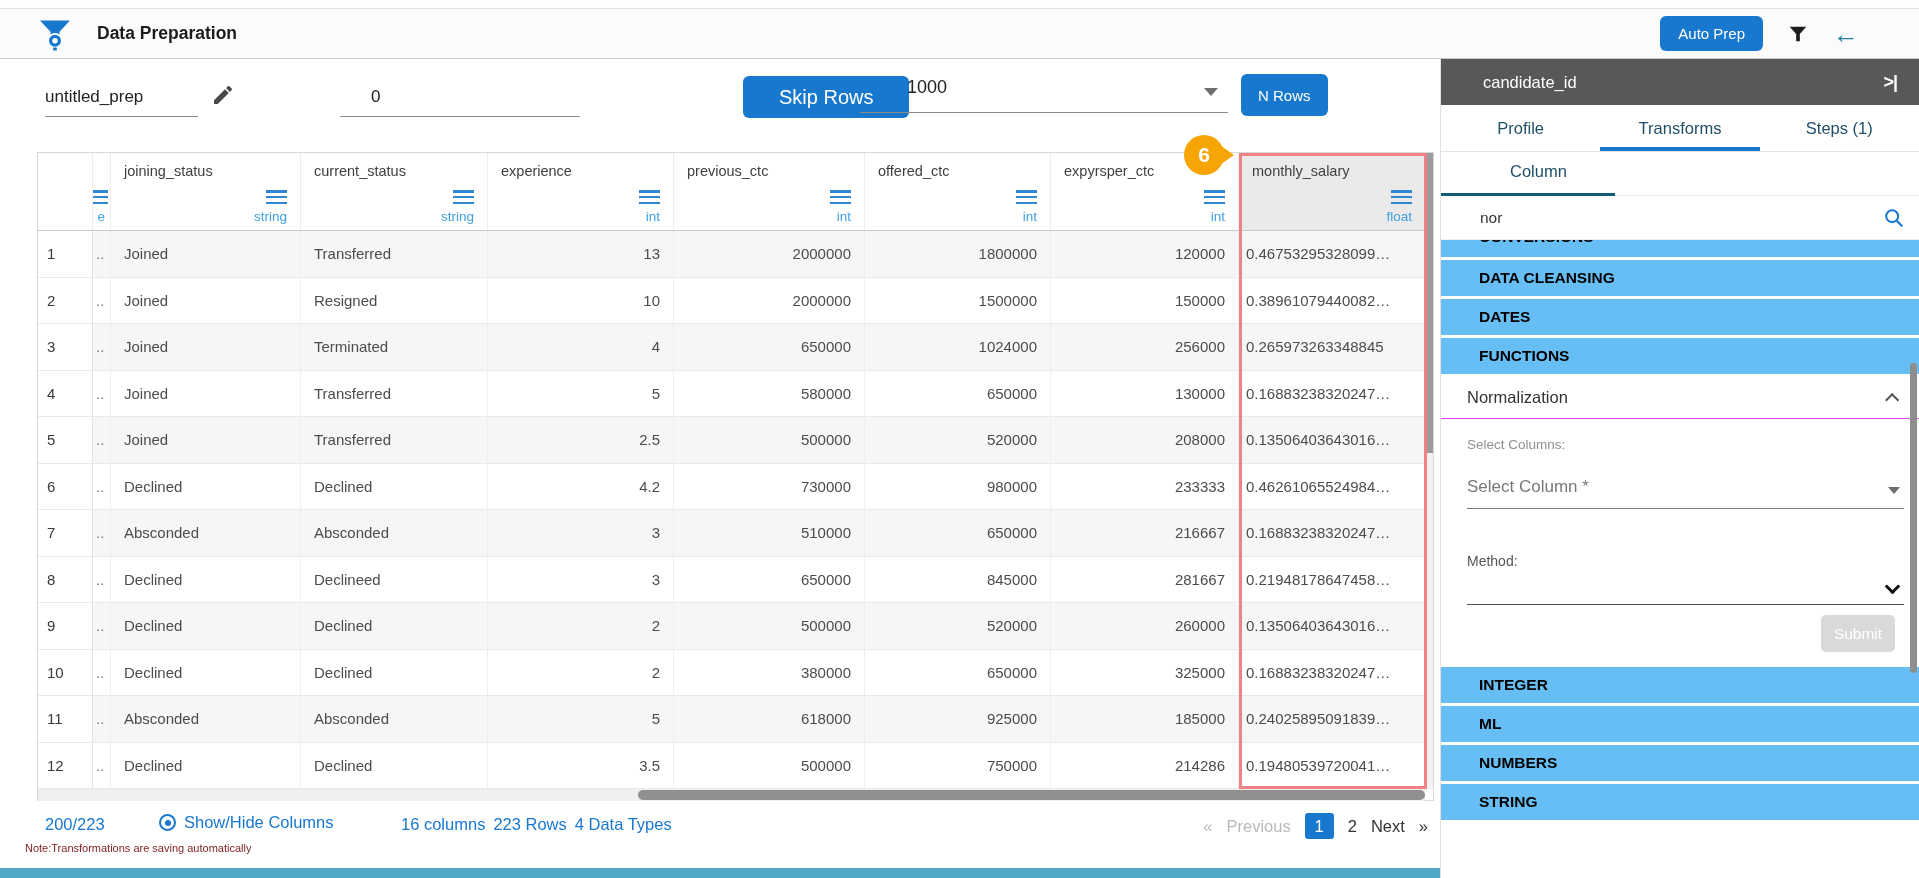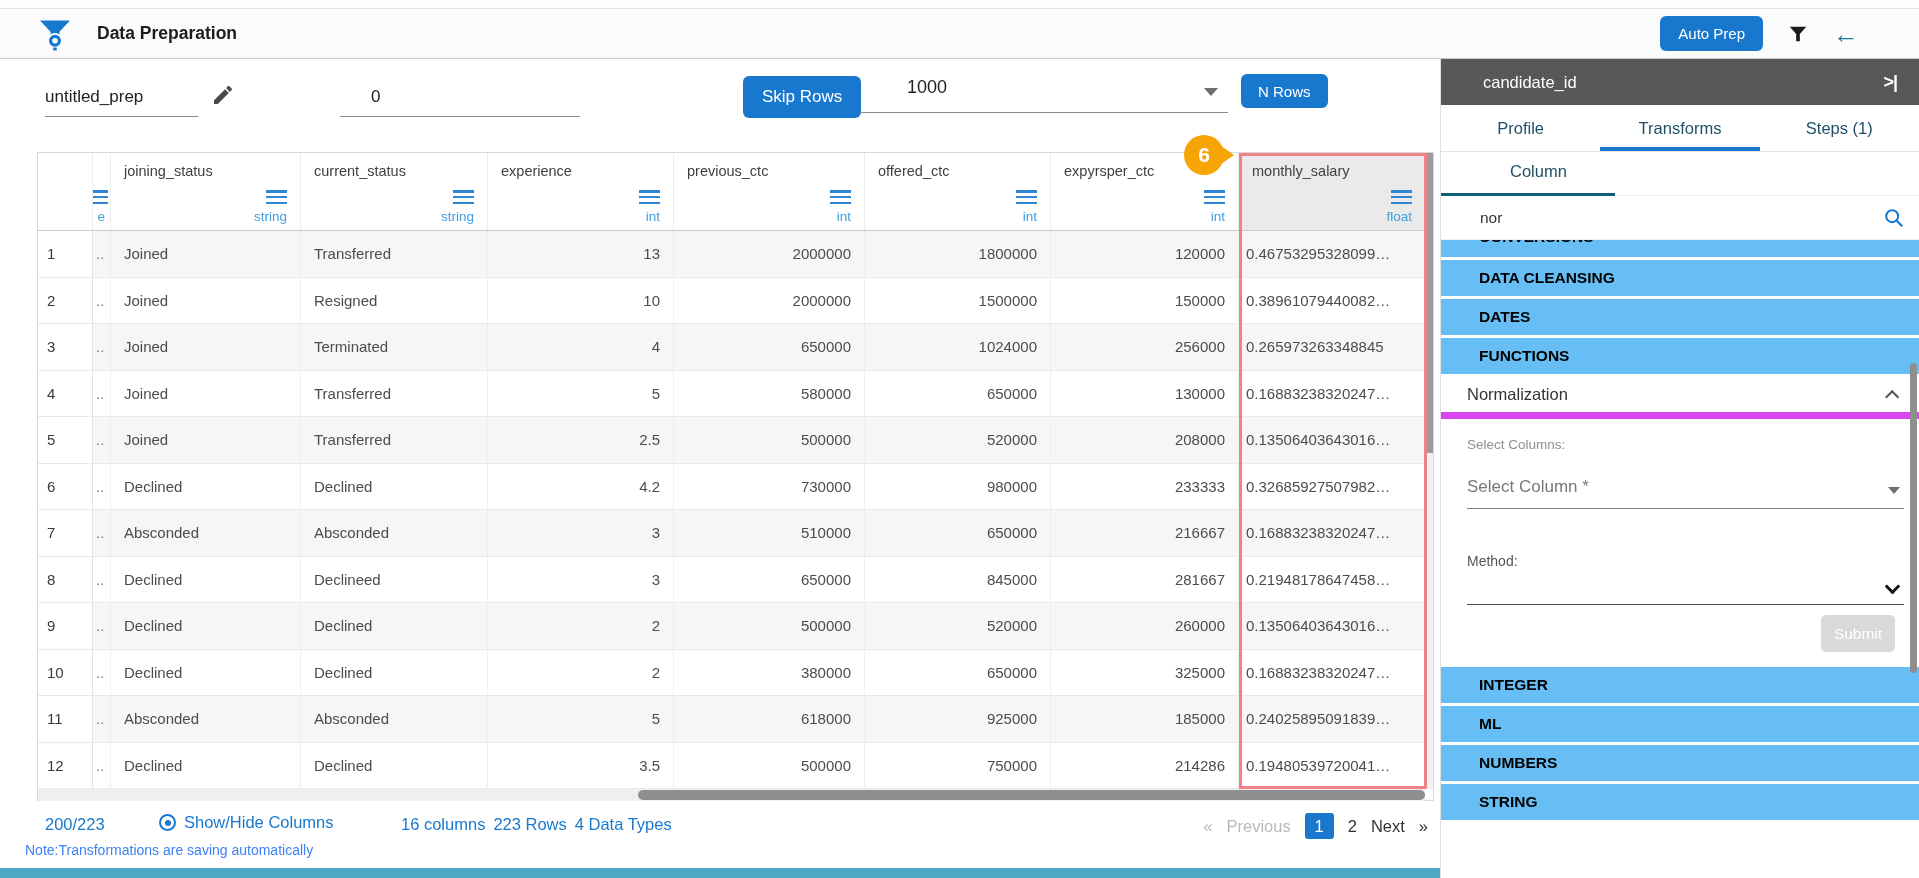--- a/index.html
+++ b/index.html
@@ -18,27 +18,27 @@
   .auto-prep { padding:9px 18px; }
   .back-arrow { font-size:26px; color:#1d7e9e; line-height:1; cursor:pointer; }
 
   
   .toolbar { position:absolute; top:59px; left:0; width:1440px; height:93px; background:#fff; }
   .u-input { position:absolute; background:transparent; border:none; border-bottom:1px solid #8a8a8a;
     font-family:"Liberation Sans", sans-serif; font-size:17px; color:#222; padding:4px 0 9px 0; }
   .prep-input { left:45px; top:24px; width:153px; }
   .pencil { position:absolute; left:211px; top:24px; width:24px; height:24px; }
   .skip-input { left:340px; top:24px; width:240px; padding-left:31px; }
-  .skiprows-btn { position:absolute; left:743px; top:17px; height:42px; padding:0 19px; font-size:17px; }
+  .skiprows-btn { position:absolute; left:743px; top:17px; height:42px; padding:0 36px; font-size:20px; }
   .nrows-select { position:absolute; left:860px; top:12px; width:368px; height:42px;
     border-bottom:1px solid #8a8a8a; cursor:pointer; }
   .nrows-select .val { position:absolute; left:47px; top:6px; font-size:18px; color:#222; }
   .sel-arrow { position:absolute; right:10px; top:17px; width:0; height:0;
     border-left:7px solid transparent; border-right:7px solid transparent; border-top:8px solid #6e6e6e; }
-  .nrows-btn { position:absolute; left:1241px; top:15px; height:34px; padding:0 17px; font-size:15px; }
+  .nrows-btn { position:absolute; left:1241px; top:15px; height:42px; padding:0 17px; font-size:15px; }
 
   
   .table-wrap { position:absolute; left:37px; top:152px; width:1397px; height:649px;
     border:1px solid #d8d8d8; background:#fff; }
   .grid-row { display:flex; }
   .c0{width:55px}.c1{width:18px}.c2{width:190px}.c3{width:187px}.c4{width:186px}
   .c5{width:191px}.c6{width:186px}.c7{width:188px}.c8{width:187px}
   .thead { height:78px; border-bottom:1px solid #c9c9c9; }
   .hcell { position:relative; border-right:1px solid #ededed; background:#fff; overflow:hidden; }
   .hcell.hl { background:#eaeaea; }
@@ -74,21 +74,21 @@
   .f-showhide { position:absolute; left:122px; top:1px; display:flex; align-items:center; gap:8px; cursor:pointer; }
   .eye-icon { width:17px; height:17px; border:2px solid #1878ce; border-radius:50%; position:relative; }
   .eye-icon::after { content:""; position:absolute; left:3.5px; top:3.5px; width:6px; height:6px;
     border-radius:50%; background:#1878ce; }
   .f-stats { position:absolute; left:364px; top:3px; display:flex; gap:8px; }
   .f-pager { position:absolute; right:6px; top:1px; display:flex; align-items:center; gap:14px; font-size:16.5px; }
   .pg-dis { color:#b9b9b9; }
   .pg-active { background:#1878ce; color:#fff; width:29px; height:26px; display:flex; align-items:center;
     justify-content:center; border-radius:3px; }
   .pg { color:#333; cursor:pointer; }
-  .note { position:absolute; left:25px; top:842px; font-size:14px; color:#3b82f6; }
+  .note { position:absolute; left:25px; top:842px; font-size:11px; color:#7f1d1d; }
   .bottomstrip { position:absolute; left:0; top:868px; width:1440px; height:10px; background:#4fa8c5; }
 
   
   .sidebar { position:absolute; left:1440px; top:59px; width:479px; height:819px; background:#fff;
     border-left:1px solid #e0e0e0; }
   .sb-header { height:46px; background:#58585a; color:#fff; display:flex; align-items:center;
     padding:0 22px 0 42px; font-size:16.5px; }
   .sb-collapse { margin-left:auto; font-weight:bold; font-size:18px; letter-spacing:-1px; cursor:pointer; }
   .sb-tabs { height:47px; display:flex; border-bottom:1px solid #e4e4e4; }
   .sb-tab { flex:1; display:flex; align-items:center; justify-content:center; font-size:16.5px;
@@ -97,21 +97,21 @@
   .sb-subtabs { height:44px; position:relative; border-bottom:1px solid #ececec; }
   .sb-subtab { position:absolute; left:69px; top:10px; font-size:16.5px; color:#1f4f66; cursor:pointer; }
   .sb-subtab-line { position:absolute; left:0; bottom:-1px; width:174px; height:3px; background:#0e5e79; }
   .sb-search { height:44px; position:relative; border-bottom:1px solid #eee; }
   .sb-search-text { position:absolute; left:39px; top:13px; font-size:15.5px; color:#333; }
   .mag { position:absolute; right:14px; top:11px; }
   .sb-cat { height:36px; background:#67bef4; display:flex; align-items:center; padding-left:38px;
     font-size:15.5px; font-weight:700; color:#000000; margin-bottom:3px; cursor:pointer; }
   .sb-cat.clipped { height:17px; overflow:hidden; align-items:flex-start; }
   .sb-cat.clipped span { margin-top:-12px; }
-  .sb-accordion { height:42px; background:#fff; border-bottom:7px solid #d946ef; display:flex;
+  .sb-accordion { height:42px; background:#fff; border-bottom:1px solid #d946ef; display:flex;
     align-items:center; padding:0 24px 0 26px; font-size:16.5px; color:#333; cursor:pointer;gap:43px; }
   .chev-up { margin-left:auto; width:10px; height:10px; border-top:2px solid #555; border-right:2px solid #555;
     transform:rotate(-45deg) translateY(3px); }
   .sb-panel { position:relative; height:248px; }
   .lbl-muted { position:absolute; left:26px; font-size:13.5px; color:#8f8f8f; }
   .lbl-cols { top:18px; }
   .sel-col { position:absolute; left:26px; top:58px; width:437px; height:32px;
     border-bottom:1px solid #7b7b7b; font-size:17px; color:#787878; cursor:pointer; }
   .sel-col .sel-arrow { top:10px; right:4px; border-top-width:7px; border-left-width:6px; border-right-width:6px; }
   .lbl-method { top:134px; font-size:14px; color:#555; }
@@ -262,21 +262,21 @@
         </div>
         <div class="grid-row r">
           <div class="cell c0 num">6</div>
           <div class="cell c1 dots">..</div>
           <div class="cell c2">Declined</div>
           <div class="cell c3">Declined</div>
           <div class="cell c4 right">4.2</div>
           <div class="cell c5 right">730000</div>
           <div class="cell c6 right">980000</div>
           <div class="cell c7 right">233333</div>
-          <div class="cell c8 monthly">0.32685927507982…</div>
+          <div class="cell c8 monthly">0.46261065524984…</div>
         </div>
         <div class="grid-row r odd">
           <div class="cell c0 num">7</div>
           <div class="cell c1 dots">..</div>
           <div class="cell c2">Absconded</div>
           <div class="cell c3">Absconded</div>
           <div class="cell c4 right">3</div>
           <div class="cell c5 right">510000</div>
           <div class="cell c6 right">650000</div>
           <div class="cell c7 right">216667</div>

